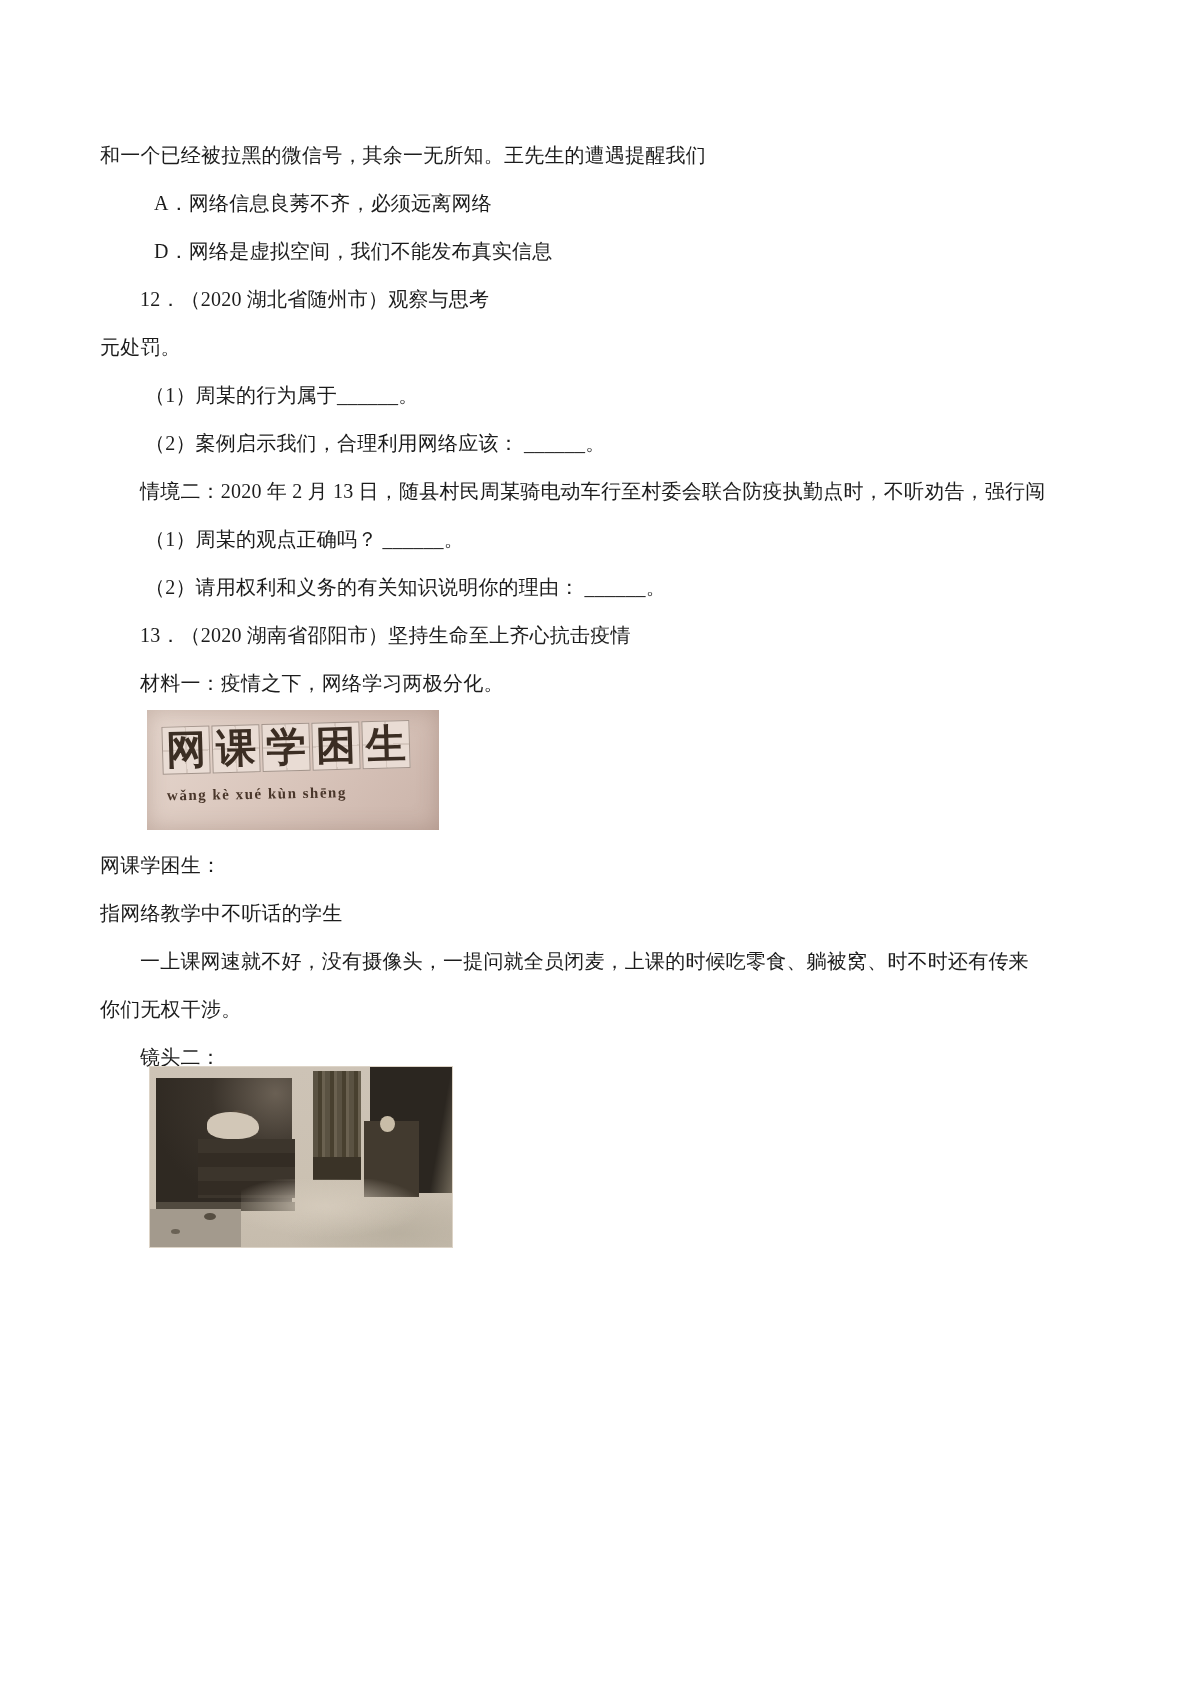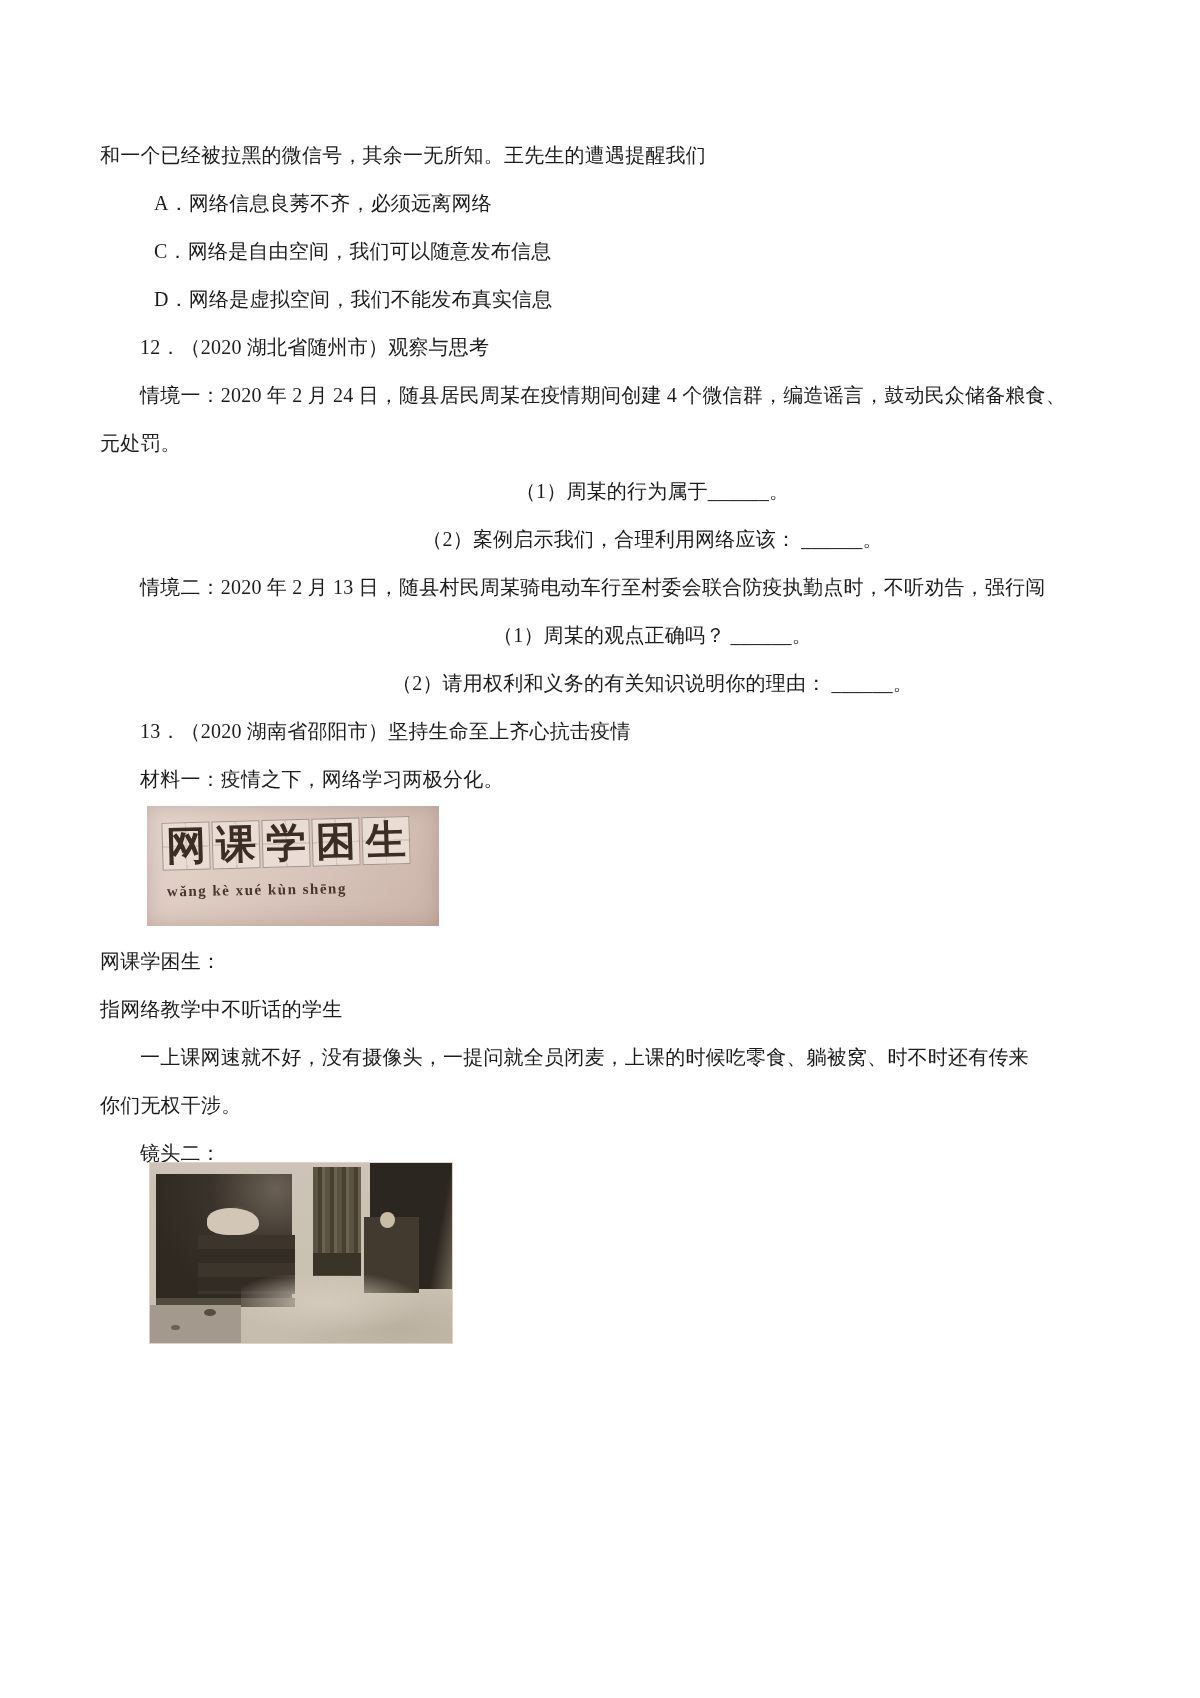--- a/index.html
+++ b/index.html
@@ -10,21 +10,21 @@
     color: #1c1c1c;
     overflow: hidden;
   }
   .doc { padding: 131px 40px 0 100px; }
   .ln {
     height: 48px; line-height: 48px;
     font-size: 20px; letter-spacing: 0.2px;
     white-space: nowrap;
   }
   .indent { padding-left: 40px; }
-  .sub    { padding-left: 45px; text-align: center; }
+  .sub    { padding-left: 45px; }
   .option { padding-left: 54px; font-family: Liberation Serif, serif; }
 
   
   .card {
     margin: 3px 0 11px 47px;
     width: 292px; height: 120px;
     background: linear-gradient(130deg, #e6d7ce 0%, #d8c4ba 55%, #cab3a9 100%);
     box-shadow: inset 0 0 22px rgba(110, 80, 66, 0.28);
     overflow: hidden;
   }
@@ -87,24 +87,22 @@
   .ph-dot1   { left: 18%; top: 81%; width: 4%; height: 4%; background: #564e42; border-radius: 50%; }
   .ph-dot2   { left: 7%; top: 90%; width: 3%; height: 3%; background: #6a6255; border-radius: 50%; }
 </style>
 </head>
 <body>
 
 <div class="doc">
 
   <div class="ln">和一个已经被拉黑的微信号，其余一无所知。王先生的遭遇提醒我们</div>
   <div class="ln option">A．网络信息良莠不齐，必须远离网络</div>
-  <div class="ln option">C．网络是自由空间，我们可以随意发布信息</div>
   <div class="ln option">D．网络是虚拟空间，我们不能发布真实信息</div>
   <div class="ln indent">12．（2020 湖北省随州市）观察与思考</div>
-  <div class="ln indent">情境一：2020 年 2 月 24 日，随县居民周某在疫情期间创建 4 个微信群，编造谣言，鼓动民众储备粮食、</div>
   <div class="ln">元处罚。</div>
   <div class="ln sub">（1）周某的行为属于______。</div>
   <div class="ln sub">（2）案例启示我们，合理利用网络应该： ______。</div>
   <div class="ln indent">情境二：2020 年 2 月 13 日，随县村民周某骑电动车行至村委会联合防疫执勤点时，不听劝告，强行闯</div>
   <div class="ln sub">（1）周某的观点正确吗？ ______。</div>
   <div class="ln sub">（2）请用权利和义务的有关知识说明你的理由： ______。</div>
   <div class="ln indent">13．（2020 湖南省邵阳市）坚持生命至上齐心抗击疫情</div>
   <div class="ln indent">材料一：疫情之下，网络学习两极分化。</div>
 
   <div class="card">

